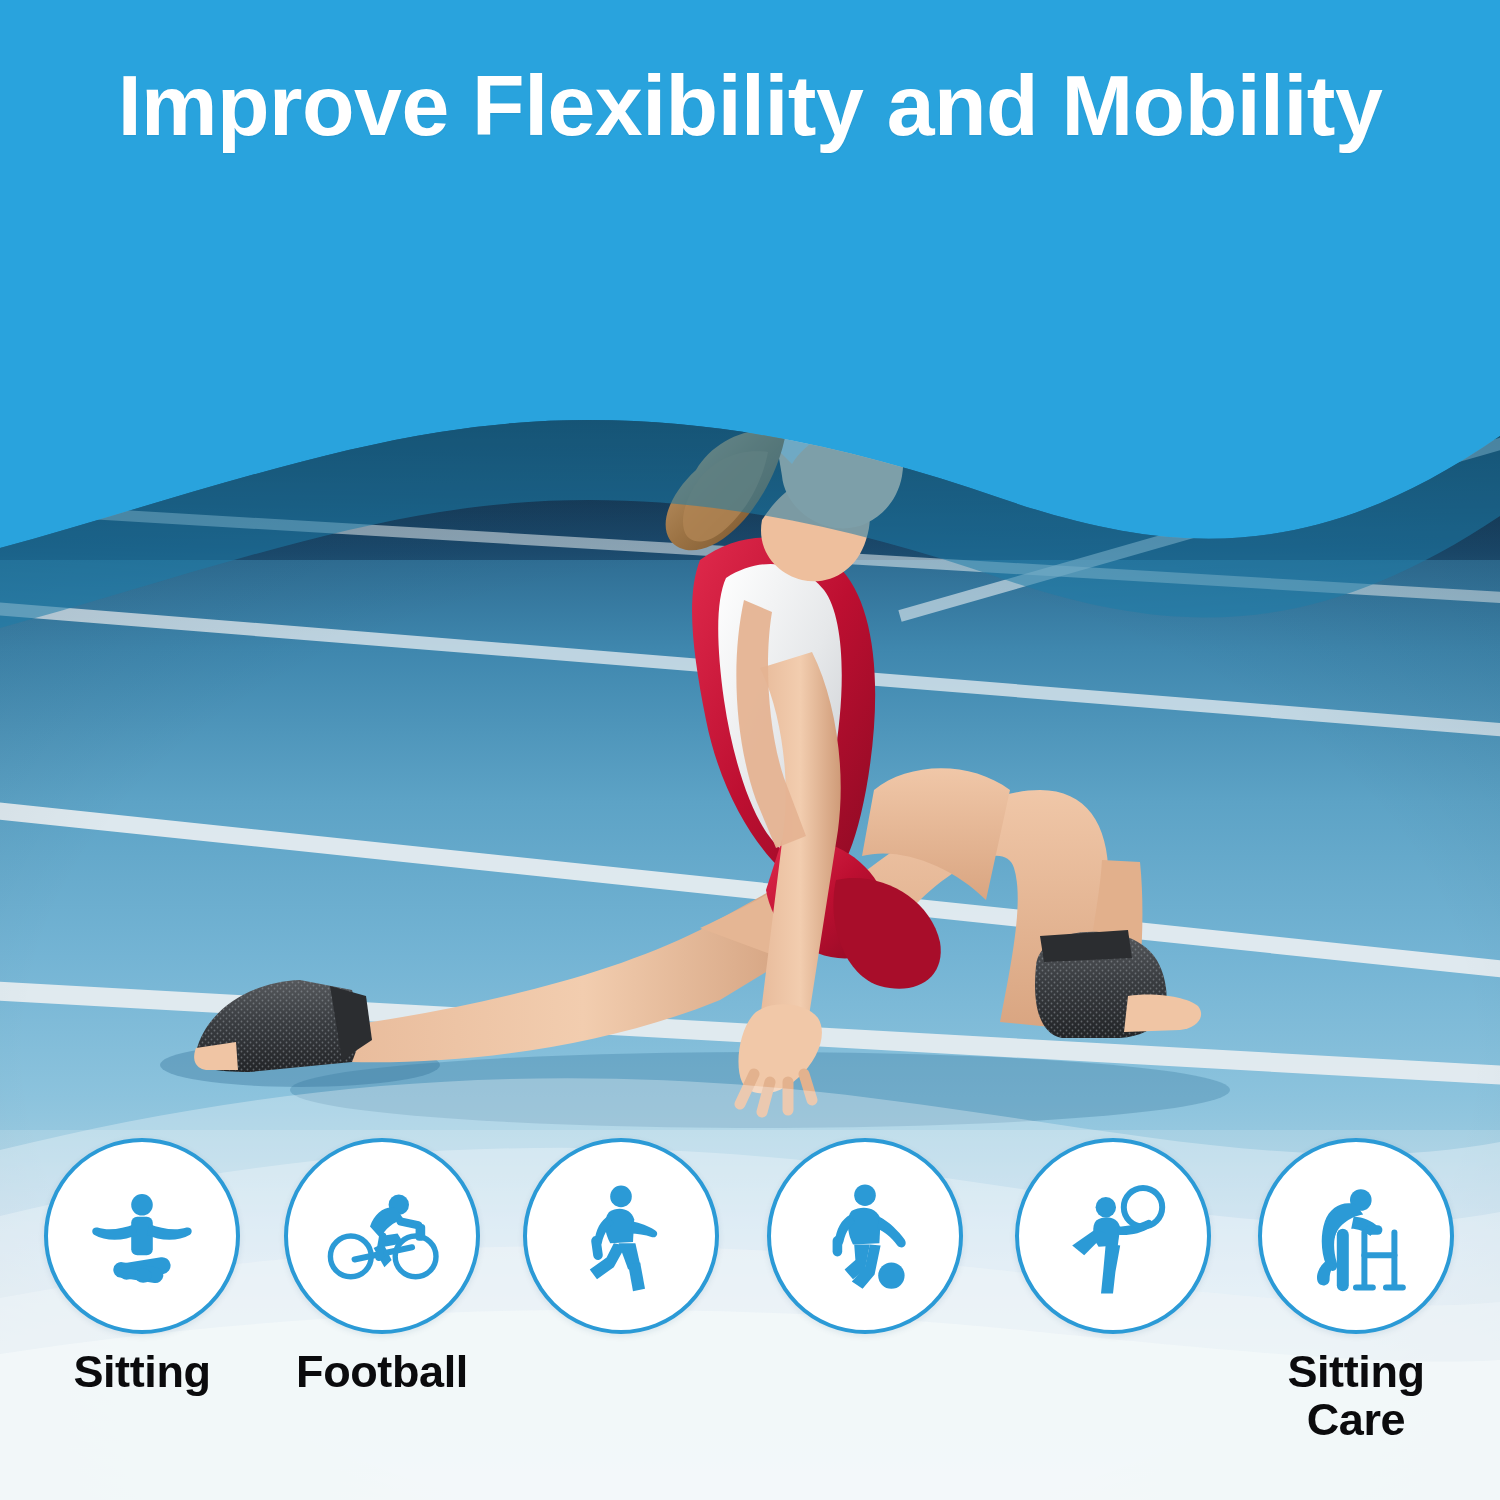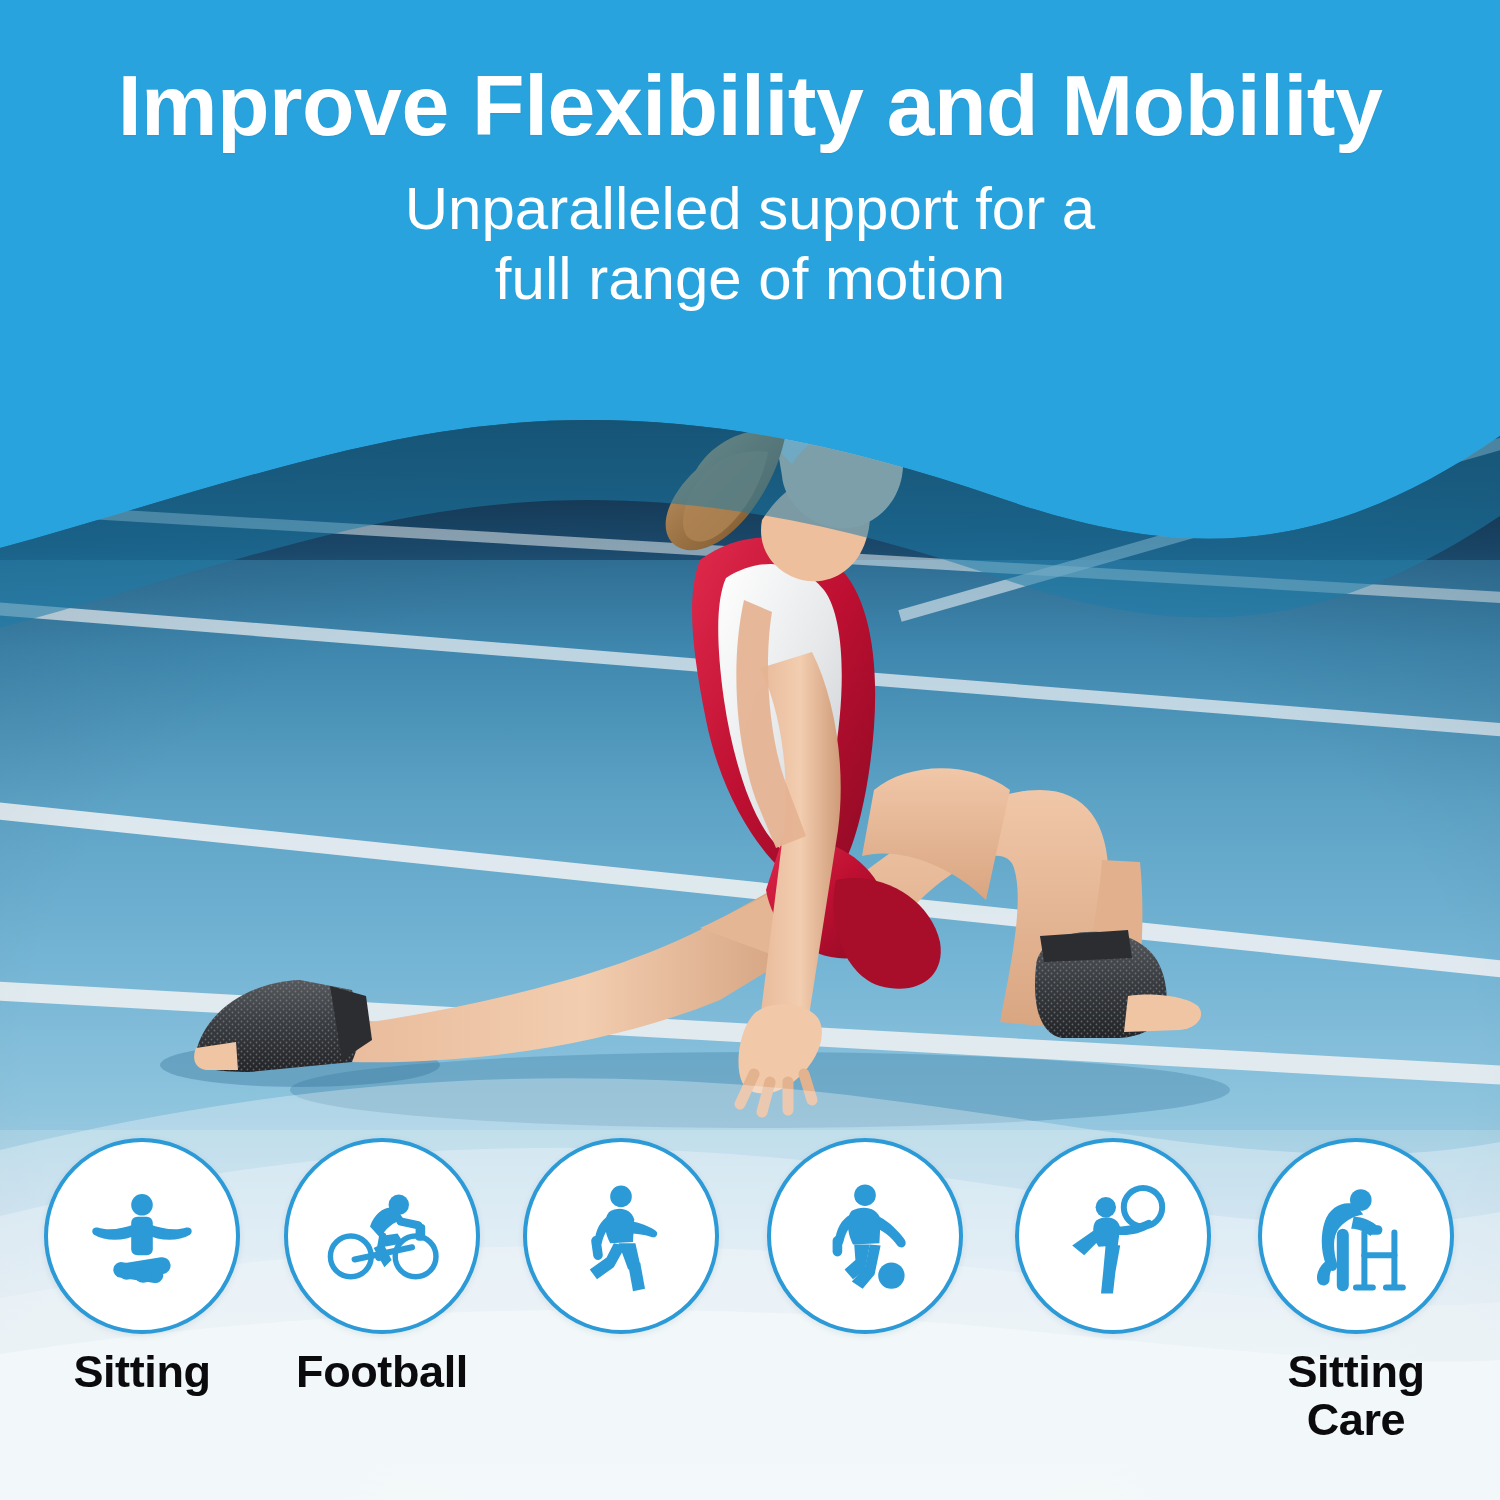--- a/index.html
+++ b/index.html
@@ -198,24 +198,20 @@
   <svg class="banner" viewBox="0 0 1500 640" preserveAspectRatio="none">
     <path d="M0,0 H1500 V436 C1320,560 1180,560 1000,498
              C820,436 640,400 440,432 C300,454 140,510 0,548 Z" fill="#29a3dd"></path>
     <path d="M0,548 C140,510 300,454 440,432 C640,400 820,436 1000,498
              C1180,560 1320,560 1500,436 V516 C1320,636 1180,640 1000,578
              C820,516 640,480 440,512 C300,534 140,590 0,628 Z" fill="#1d7ba8" opacity=".55"></path>
   </svg>
 
   <div class="banner-txt">
     <h1 class="title">Improve Flexibility and Mobility</h1>
-    <p class="subtitle">
-      <span>Unparalleled support for a</span><br>
-      <span>full range of motion</span>
-    </p>
   </div>
 
   <svg class="btmwaves" viewBox="0 0 1500 470" preserveAspectRatio="none">
     <path d="M0,120 C260,56 520,30 820,62 C1080,90 1300,150 1500,112 V470 H0 Z" fill="#ffffff" opacity=".30"></path>
     <path d="M0,186 C260,124 520,100 820,132 C1080,160 1300,220 1500,182 V470 H0 Z" fill="#ffffff" opacity=".28"></path>
     <path d="M0,268 C300,212 640,200 980,238 C1220,264 1380,284 1500,272 V470 H0 Z" fill="#eef4f7" opacity=".62"></path>
     <path d="M0,324 C320,274 700,266 1040,302 C1260,324 1400,336 1500,330 V470 H0 Z" fill="#f4f8fa" opacity=".78"></path>
   </svg>
 
   <div class="icons">

